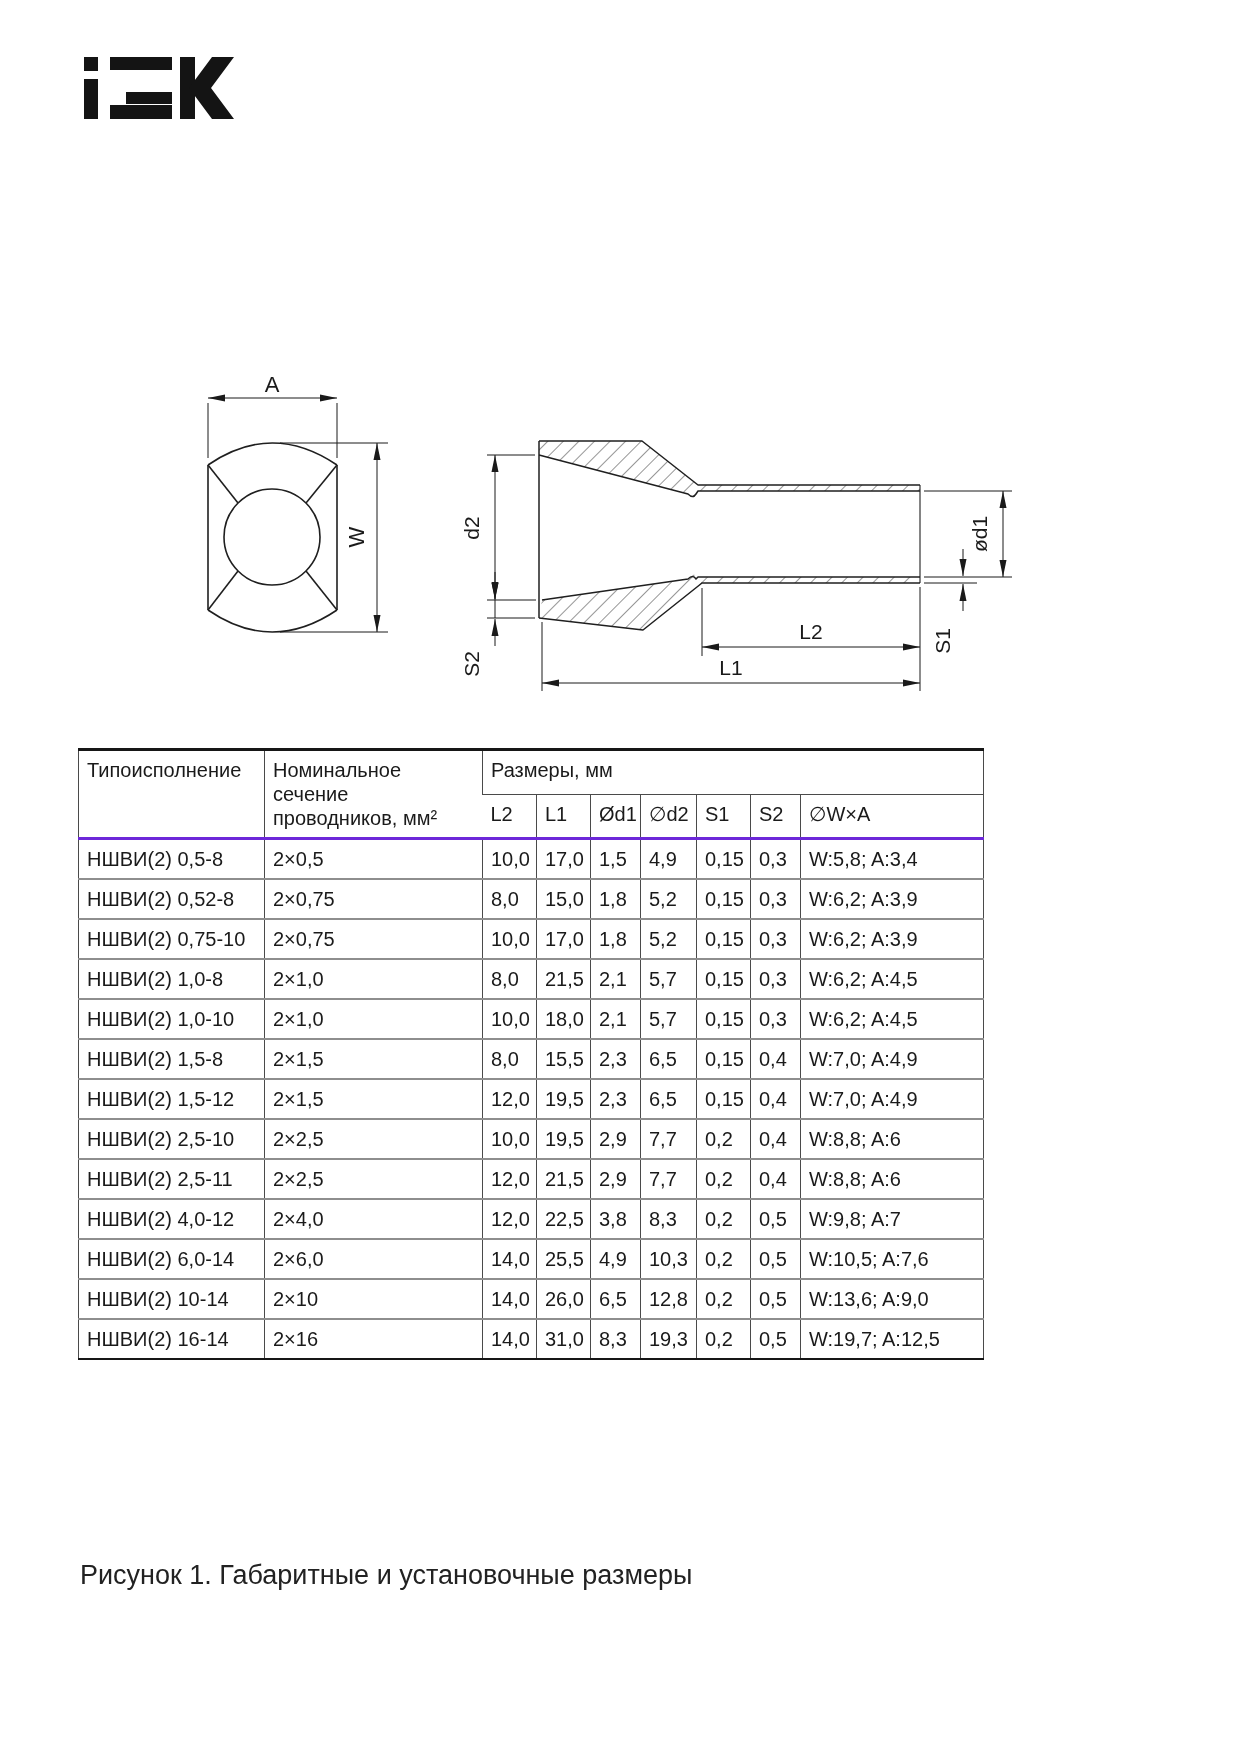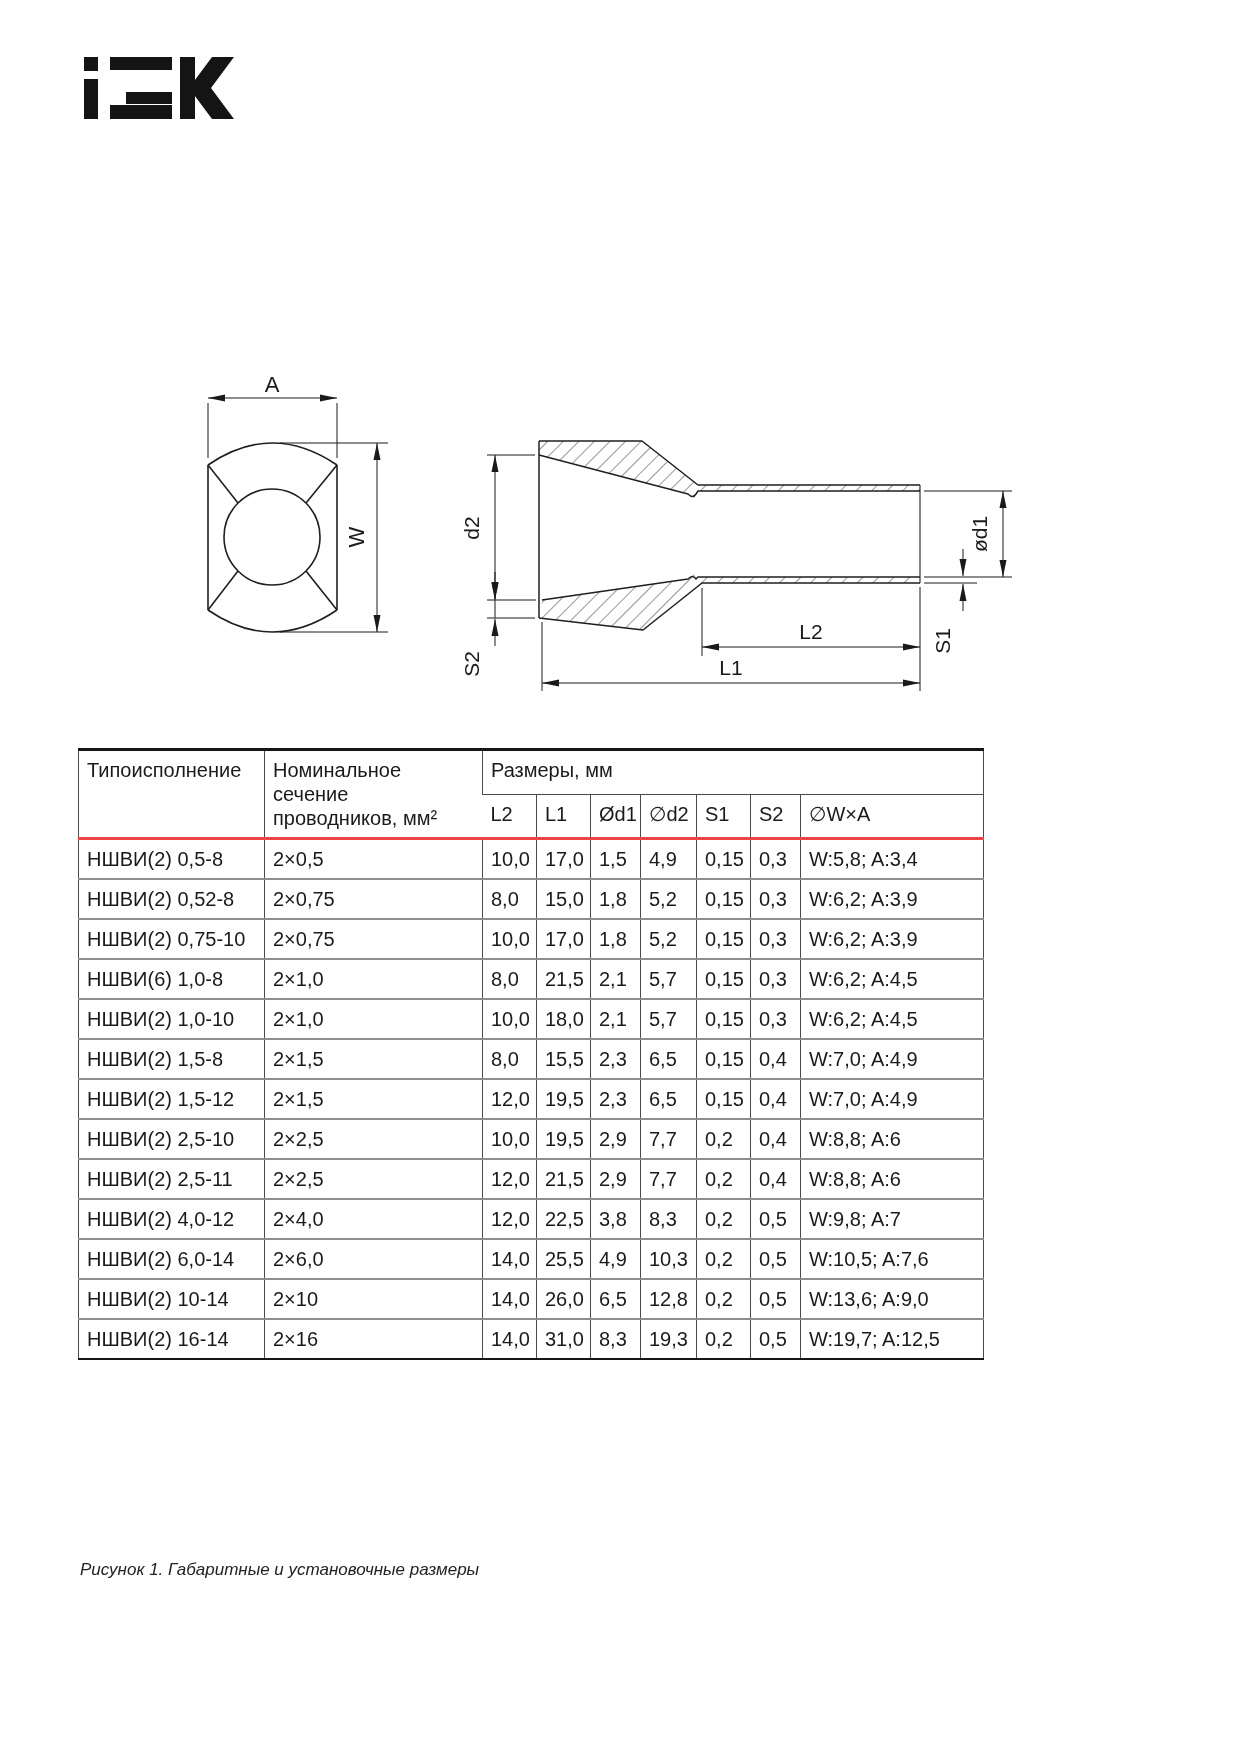--- a/index.html
+++ b/index.html
@@ -16,26 +16,26 @@
     position:absolute; left:78px; top:748px; width:905px;
     border-collapse:collapse; table-layout:fixed;
     font-size:20px; line-height:24px; color:#1a1a1a;
   }
   .dim-table th, .dim-table td {
     border-left:1px solid #4a4a4a; padding:7px 8px; text-align:left;
     font-weight:normal; vertical-align:middle; overflow:hidden; white-space:nowrap;
   }
   .dim-table { border:1px solid #4a4a4a; border-top:3px solid #161616; border-bottom:2px solid #161616; }
   .dim-table th:first-child, .dim-table td:first-child { border-left:none; }
-  .dim-table thead th { vertical-align:top; border-bottom:3px solid #ef4444; white-space:normal; }
+  .dim-table thead th { vertical-align:top; border-bottom:3px solid #6d28d9; white-space:normal; }
   .dim-table thead th.sizes-span { border-bottom:1px solid #4a4a4a;padding-left:8px; }
   .dim-table tbody td { border-top:2px solid #8e8e8e; }
   .dim-table tbody tr:first-child td { border-top:none;margin-top:32px; }
 
-  .caption { position:absolute; left:80px; top:1560px; font-size:17px; color:#222;font-style:italic; }
+  .caption { position:absolute; left:80px; top:1560px; font-size:27px; color:#222; }
 
   svg text { font-family:"Liberation Sans","DejaVu Sans",sans-serif; fill:#1a1a1a; }
 </style>
 </head>
 <body>
 
 <div class="page">
 
   <svg class="logo" width="150" height="62" viewBox="0 0 150 62" aria-label="IEK">
     <g fill="#141414">
@@ -198,21 +198,21 @@
           <td>2×0,75</td>
           <td>10,0</td>
           <td>17,0</td>
           <td>1,8</td>
           <td>5,2</td>
           <td>0,15</td>
           <td>0,3</td>
           <td>W:6,2; A:3,9</td>
         </tr>
         <tr>
-          <td>НШВИ(6) 1,0-8</td>
+          <td>НШВИ(2) 1,0-8</td>
           <td>2×1,0</td>
           <td>8,0</td>
           <td>21,5</td>
           <td>2,1</td>
           <td>5,7</td>
           <td>0,15</td>
           <td>0,3</td>
           <td>W:6,2; A:4,5</td>
         </tr>
         <tr>

